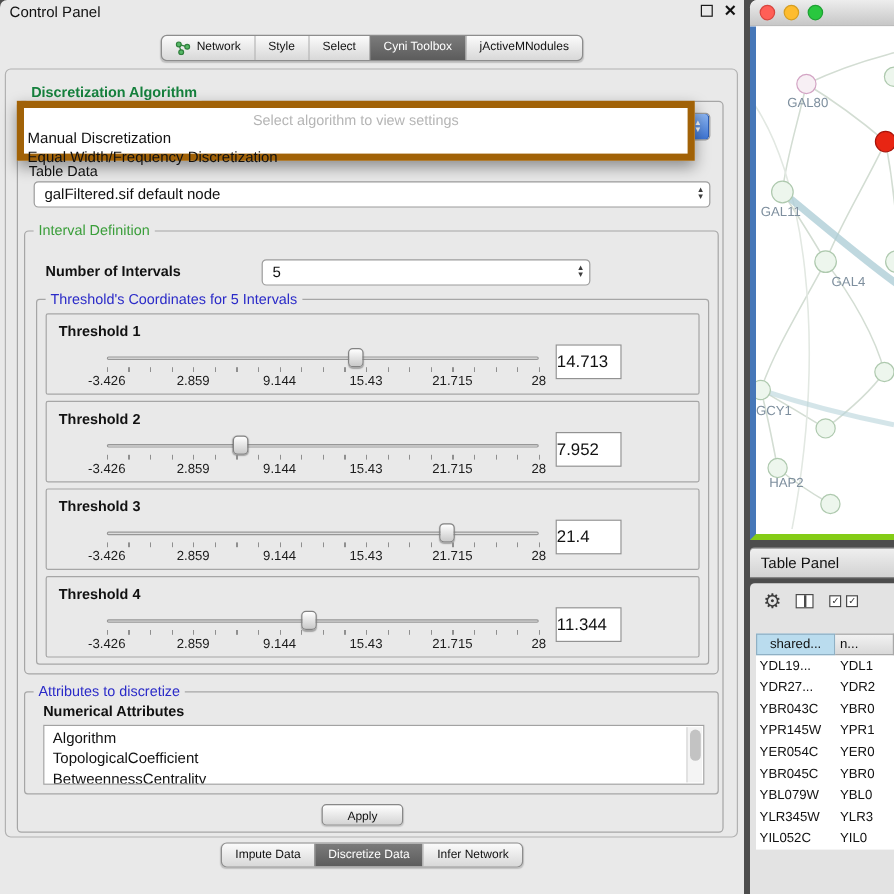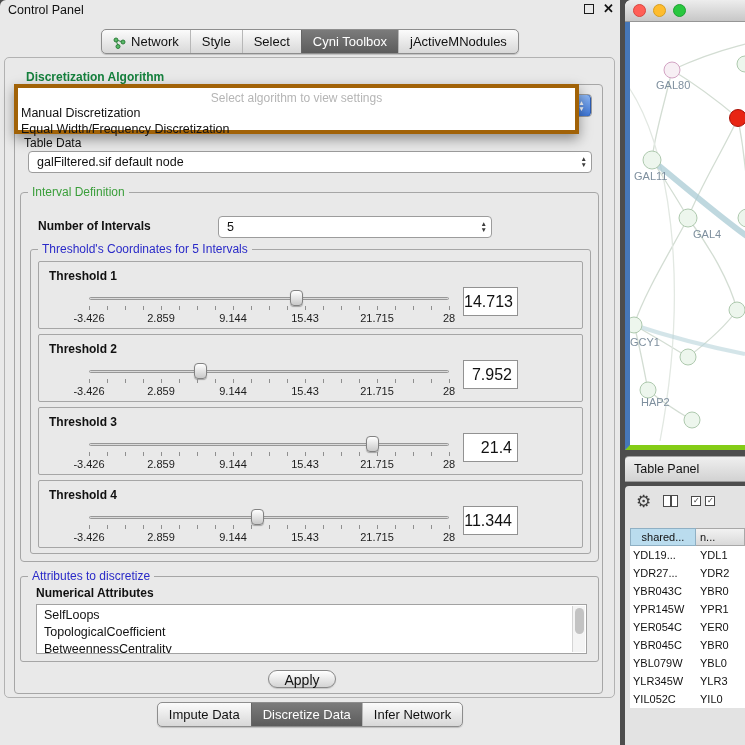--- a/index.html
+++ b/index.html
@@ -9,65 +9,65 @@
   
   .ctl-win{position:absolute;left:0;top:0;width:620px;height:745px;background:#e9e9e9;border-top-left-radius:6px}
   .titlebar{position:absolute;left:0;top:0;width:620px;height:20px}
   .titlebar .title{position:absolute;left:8px;top:3px;font-size:12.5px}
   .winbtns{position:absolute;right:6px;top:3px;display:flex;align-items:center;gap:9px}
   .float-btn{width:10px;height:10px;border:1.5px solid #1a1a1a;display:inline-block;background:#e9e9e9}
   .close-btn{font-size:13px;font-weight:bold;line-height:12px}
 
   .tabrow{position:absolute;left:0;top:29px;width:620px;display:flex;justify-content:center}
   .segmented{display:inline-flex;border:1px solid #8d8d8d;border-radius:5px;overflow:hidden;background:linear-gradient(#fbfbfb,#d8d8d8);box-shadow:0 1px 1px rgba(0,0,0,.18)}
-  .segment{padding:4px 11px;font-size:13px;display:flex;align-items:flex-end;gap:5px;border-left:1px solid #b7b7b7;white-space:nowrap;cursor:default}
+  .segment{padding:4px 11px;font-size:10px;display:flex;align-items:flex-start;gap:5px;border-left:1px solid #b7b7b7;white-space:nowrap;cursor:default}
   .segment:first-child{border-left:none}
   .segment.selected{background:linear-gradient(#7b7b7b,#5c5c5c);color:#fff;border-left-color:#666}
 
   .content-panel{position:absolute;left:4px;top:57px;width:611px;height:641px;border:1px solid #b2b2b2;border-radius:5px;background:#e9e9e9}
   .settings-panel{position:absolute;left:14px;top:84px;width:589px;height:610px;border:1px solid #a6a6a6;border-radius:4px}
   .legend{position:absolute;background:#e9e9e9;padding:0 4px;font-size:12px;white-space:nowrap}
   .legend.black{font-weight:bold;color:#15803d}
   .legend.green{color:#3a9e3a}
   .legend.blue{color:#2a2ac8}
 
   
   .combo{position:absolute;height:22px;background:#fff;border:1px solid #9c9c9c;border-radius:4px;font-size:12.5px;line-height:20px;padding-left:8px;white-space:nowrap;overflow:hidden}
   .combo .arrows{position:absolute;right:4px;top:4px;display:flex;flex-direction:column;align-items:center;font-size:6.5px;line-height:6px;color:#3c3c3c}
   .combo.hidden-combo{left:28px;top:94px;width:564px;height:23px}
   .blue-cap{position:absolute;right:0;top:-1px;width:19px;height:23px;border-radius:0 4px 4px 0;background:linear-gradient(#8cb6f4,#3e76d6);display:flex;flex-direction:column;align-items:center;justify-content:center;font-size:6.5px;line-height:6px;color:#fff;border:1px solid #2d5cb0}
 
-  .popup{position:absolute;left:14px;top:84px;width:565px;height:50px;background:#fff;border:4px solid #a16207;box-shadow:0 5px 12px rgba(0,0,0,.4);z-index:20}
+  .popup{position:absolute;left:14px;top:84px;width:565px;height:50px;background:#fff;border:6px solid #a16207;box-shadow:0 5px 12px rgba(0,0,0,.4);z-index:20}
   .popup-prompt{text-align:center;color:#b5b5b5;font-size:12px;padding-top:3px;height:17px}
   .popup-item{font-size:12.5px;padding:1px 0 1px 3px}
   .popup-item.bold{font-weight:normal}
 
   .tbl-data-label{position:absolute;left:24px;top:136px;font-size:12px}
 
   .interval-fs{position:absolute;left:20px;top:192px;width:579px;height:370px;border:1px solid #a6a6a6;border-radius:4px}
   .num-label{position:absolute;left:38px;top:219px;font-weight:bold}
   .thr-fs{position:absolute;left:30px;top:249px;width:561px;height:305px;border:1px solid #a6a6a6;border-radius:3px}
 
   .thr-panel{position:absolute;left:38px;width:545px;height:68px;border:1px solid #a6a6a6;border-radius:2px;background:#e9e9e9}
   .thr-label{position:absolute;left:10px;top:7px;font-weight:bold;font-size:12px}
   .slider{position:absolute;left:50px;top:26px;width:360px;height:38px}
   .track{position:relative;top:9px;height:3px;background:linear-gradient(#c4c4c4,#efefef);border:1px solid #979797;border-radius:2px}
   .thumb{position:absolute;top:-8px;width:13px;height:16px;border:1px solid #828282;border-radius:4px;background:linear-gradient(#ffffff,#c9c9c9);box-shadow:0 1px 1px rgba(0,0,0,.3);transform:translateX(-7px)}
   .ticks{position:absolute;left:0;top:18px;width:361px;height:4px;background:repeating-linear-gradient(to right,#8f8f8f 0 1px,transparent 1px 18px)}
   .scale{position:absolute;left:0;top:24px;width:360px;height:10px;font-size:11px;color:#1c1c1c}
   .scale .sl{position:absolute;transform:translateX(-50%);white-space:nowrap}
-  .valbox{position:absolute;left:424px;top:25px;width:55px;height:29px;background:#fff;border:1px solid #929292;font-size:16px;text-align:right;line-height:27px;padding-right:5px}
+  .valbox{position:absolute;left:424px;top:25px;width:55px;height:29px;background:#fff;border:1px solid #929292;font-size:14px;line-height:27px;padding-right:5px}
 
   .attrs-fs{position:absolute;left:20px;top:576px;width:579px;height:86px;border:1px solid #a6a6a6;border-radius:3px}
   .numattr-label{position:absolute;left:36px;top:586px;font-weight:bold}
   .attr-list{position:absolute;left:36px;top:604px;width:551px;height:50px;background:#fff;border:1px solid #a2a2a2;overflow:hidden;padding:2px 0 0 7px;line-height:17px;font-size:12.5px}
   .attr-sb{position:absolute;right:1px;top:1px;width:13px;height:46px;background:#f4f4f4;border-left:1px solid #d4d4d4}
   .attr-sb .sb-thumb{width:9px;height:26px;margin:2px auto 0;background:#c3c3c3;border-radius:5px}
 
-  .apply-btn{position:absolute;left:268px;top:670px;width:68px;height:18px;border:1px solid #888;border-radius:10px;background:linear-gradient(#ffffff,#d4d4d4);font-size:14px;text-align:center;line-height:19px;box-shadow:0 1px 1px rgba(0,0,0,.15)}
+  .apply-btn{position:absolute;left:268px;top:670px;width:68px;height:18px;border:1px solid #888;border-radius:4px;background:linear-gradient(#ffffff,#d4d4d4);font-size:10px;text-align:center;line-height:19px;box-shadow:0 1px 1px rgba(0,0,0,.15)}
 
   .bottom-tabrow{position:absolute;left:0;top:702px;width:620px;display:flex;justify-content:center}
 
   
   .net-win{position:absolute;left:625px;top:0;width:120px;height:450px;border-top-left-radius:6px;overflow:hidden;background:#fff}
   .net-titlebar{height:22px;background:linear-gradient(#ededed,#c7c7c7);border-bottom:1px solid #969696;display:flex;align-items:center;padding-left:8px;gap:7px;border-top-left-radius:6px}
   .light{width:13px;height:13px;border-radius:50%}
   .light.red{background:#ff5f57;border:1px solid #d8453f}
   .light.yellow{background:#febc2e;border:1px solid #d69e20}
   .light.green{background:#29c73f;border:1px solid #1ea133}
@@ -249,21 +249,21 @@
           <span class="sl" style="left:100%">28</span>
         </div>
       </div>
       <div class="valbox">11.344</div>
     </div>
 
     <div class="attrs-fs"></div>
     <span class="legend blue" style="left:28px;top:569px">Attributes to discretize</span>
     <span class="numattr-label">Numerical Attributes</span>
     <div class="attr-list">
-      <div>SelfLoops</div>
+      <div>Algorithm</div>
       <div>TopologicalCoefficient</div>
       <div>BetweennessCentrality</div>
       <div class="attr-sb">
         <div class="sb-thumb"></div>
       </div>
     </div>
 
     <div class="apply-btn">Apply</div>
 
     <div class="bottom-tabrow">

